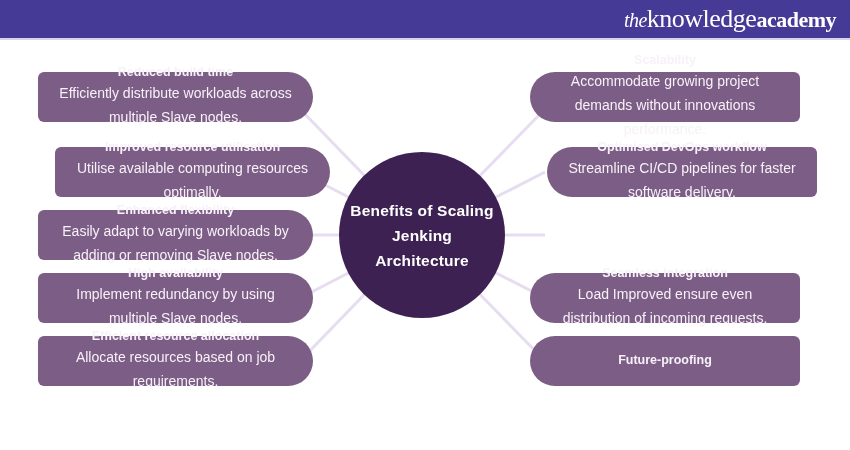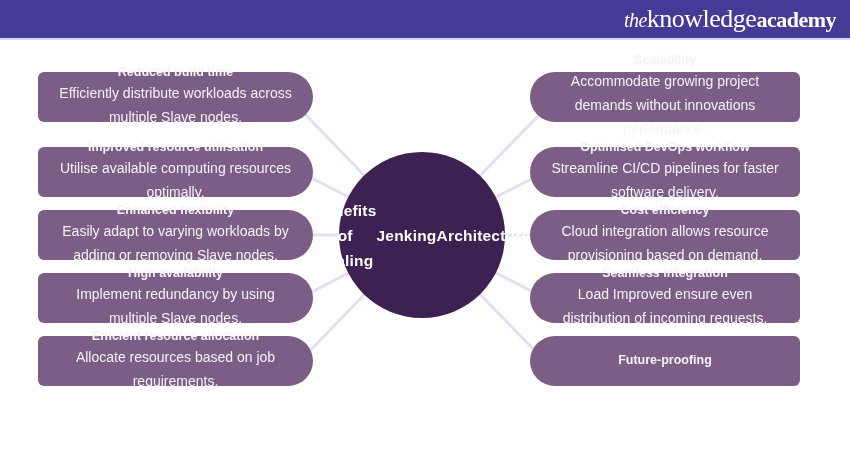--- a/index.html
+++ b/index.html
@@ -40,33 +40,33 @@
   .pill {
     position: absolute; z-index: 2;
     background: var(--pill, #7c5d85);
     color: #f7f1f8;
     display: flex; flex-direction: column; justify-content: center;
     text-align: center;
     height: 50px;
   }
   .pill.left  { left: 38px;  width: 275px; border-radius: 6px 25px 25px 6px; }
   .pill.right { left: 530px; width: 270px; border-radius: 25px 6px 6px 25px; }
-  .row-0 { top: 72px; } .row-1 { top: 147px; } .row-2 { top: 210px; }
+  .row-0 { top: 72px; } .row-1 { top: 147px; margin-left: 17px; } .row-2 { top: 210px; }
   .row-3 { top: 273px; } .row-4 { top: 336px; }
   .pill-title { font-size: 12.5px; font-weight: 700; line-height: 15.5px; }
   .pill-desc  { font-size: 14px; font-weight: 400; line-height: 24px; padding: 0 14px; }
 
   
   .center-circle {
     position: absolute; z-index: 3;
     left: 339px; top: 152px; width: 166px; height: 166px;
     border-radius: 50%;
     background: var(--circle, #3e2153);
     color: #ffffff;
-    display: flex; flex-direction: row; align-items: center; justify-content: center;
+    display: flex; flex-direction: column; align-items: center; justify-content: center;
     text-align: center;
   }
   .center-line { font-size: 15.5px; font-weight: 700; line-height: 25px; letter-spacing: 0.2px; }
 </style>
 </head>
 <body>
 
 <div class="canvas">
 
   <header class="topbar">
@@ -116,24 +116,20 @@
   </div>
 
   <div class="pill right row-0">
     <div class="pill-title">Scalability</div>
     <div class="pill-desc">Accommodate growing project demands without innovations performance.</div>
   </div>
   <div class="pill right row-1">
     <div class="pill-title">Optimised DevOps workflow</div>
     <div class="pill-desc">Streamline CI/CD pipelines for faster software delivery.</div>
   </div>
-  <div class="pill right row-2">
-    <div class="pill-title">Cost efficiency</div>
-    <div class="pill-desc">Cloud integration allows resource provisioning based on demand.</div>
-  </div>
   <div class="pill right row-3">
     <div class="pill-title">Seamless integration</div>
     <div class="pill-desc">Load Improved ensure even distribution of incoming requests.</div>
   </div>
   <div class="pill right row-4">
     <div class="pill-title">Future-proofing</div>
   </div>
 
 </div>
 

